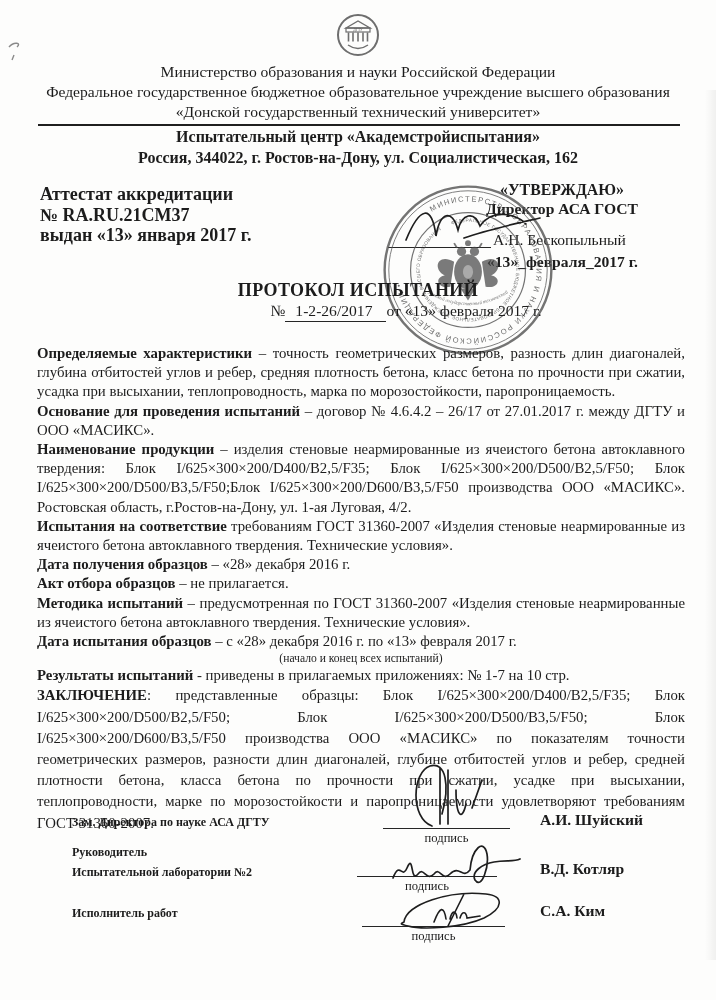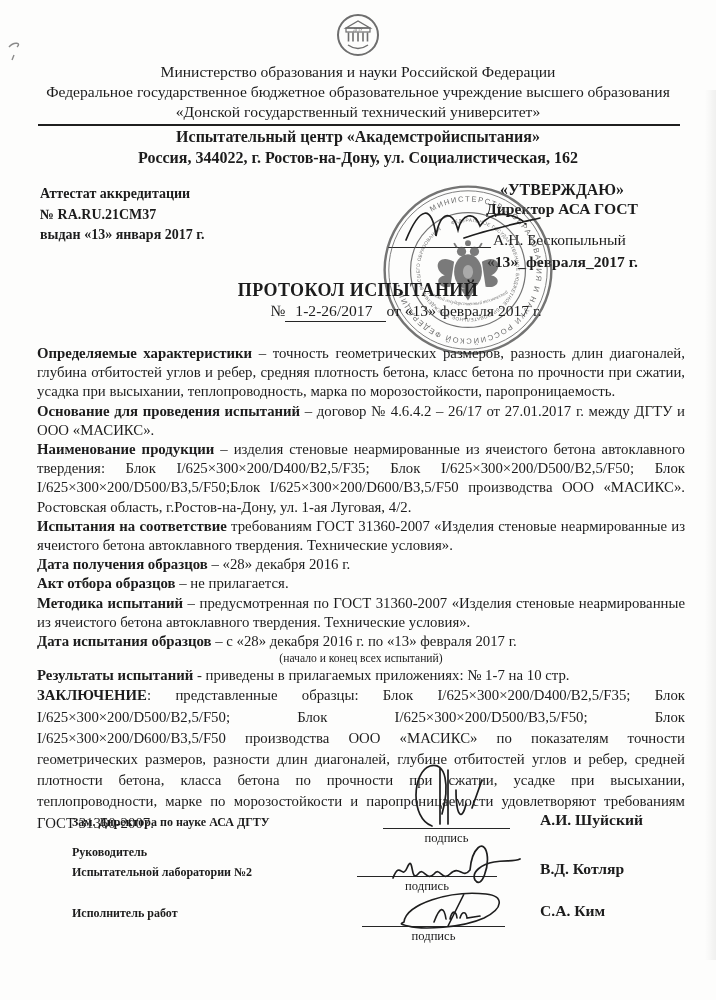--- a/index.html
+++ b/index.html
@@ -9,21 +9,21 @@
     font-family:"Liberation Serif","DejaVu Serif",serif;
     color:#1c1c1c;
   }
   
   .header{position:absolute;top:12px;left:0;width:100%;text-align:center;}
   .logo-wrap{height:50px;}
   .h-line{font-size:15.6px;line-height:20px;}
   .h-rule{height:2px;background:#1f1f1f;margin:2px 36px 1px 38px;}
   .h-bold{font-weight:bold;font-size:16px;line-height:20.5px;}
   
-  .accred{position:absolute;left:40px;top:184px;font-weight:bold;font-size:14px;line-height:20.5px;}
+  .accred{position:absolute;left:40px;top:184px;font-weight:bold;font-size:18px;line-height:20.5px;}
   .approve-head{position:absolute;left:452px;top:181px;width:220px;text-align:center;font-weight:bold;font-size:15.8px;}
   .approve-pos{position:absolute;left:452px;top:200px;width:220px;text-align:center;font-weight:bold;font-size:15.6px;}
   .approve-name{position:absolute;left:493px;top:231px;font-weight:normal;font-size:15.6px;text-align:center;}
   .approve-date{position:absolute;left:487px;top:253px;font-weight:bold;font-size:15.6px;}
   .line{position:absolute;border-top:1.7px solid #262626;}
   .dir-line{left:388px;top:247px;width:103px;}
   
   .title-main{position:absolute;left:0;top:280px;width:100%;text-align:center;
     font-weight:bold;font-size:18px;letter-spacing:.4px;}
   .title-num{position:absolute;left:0;top:302px;width:100%;text-align:center;font-size:15.6px;padding-left:48px;}

